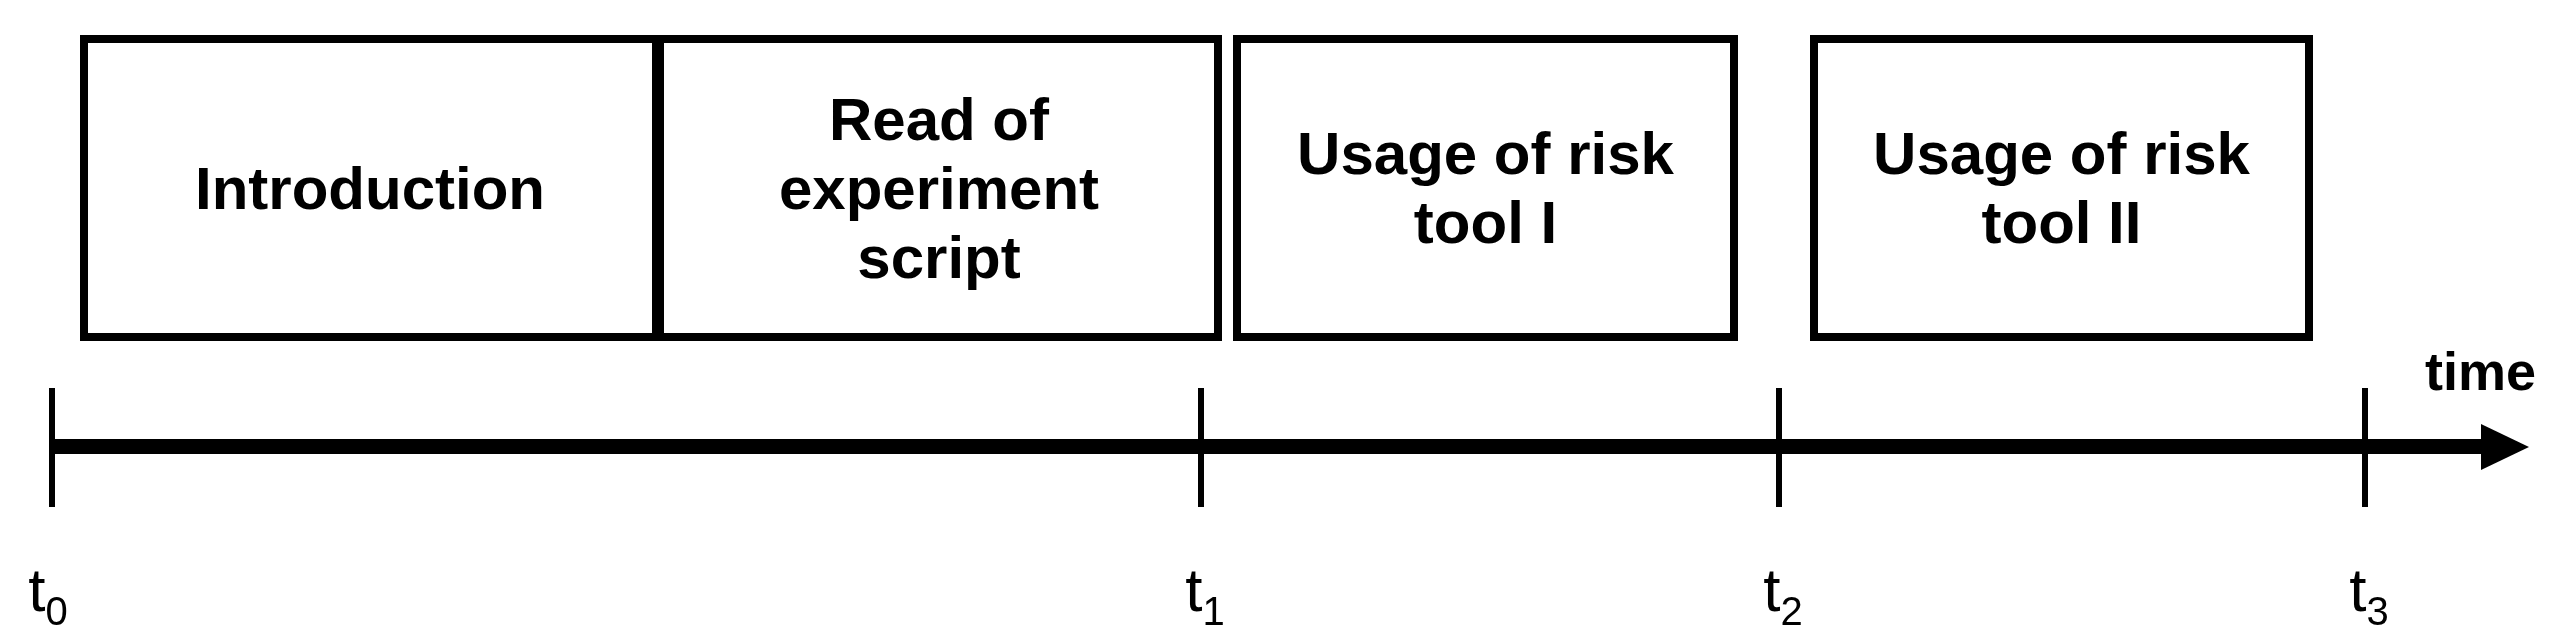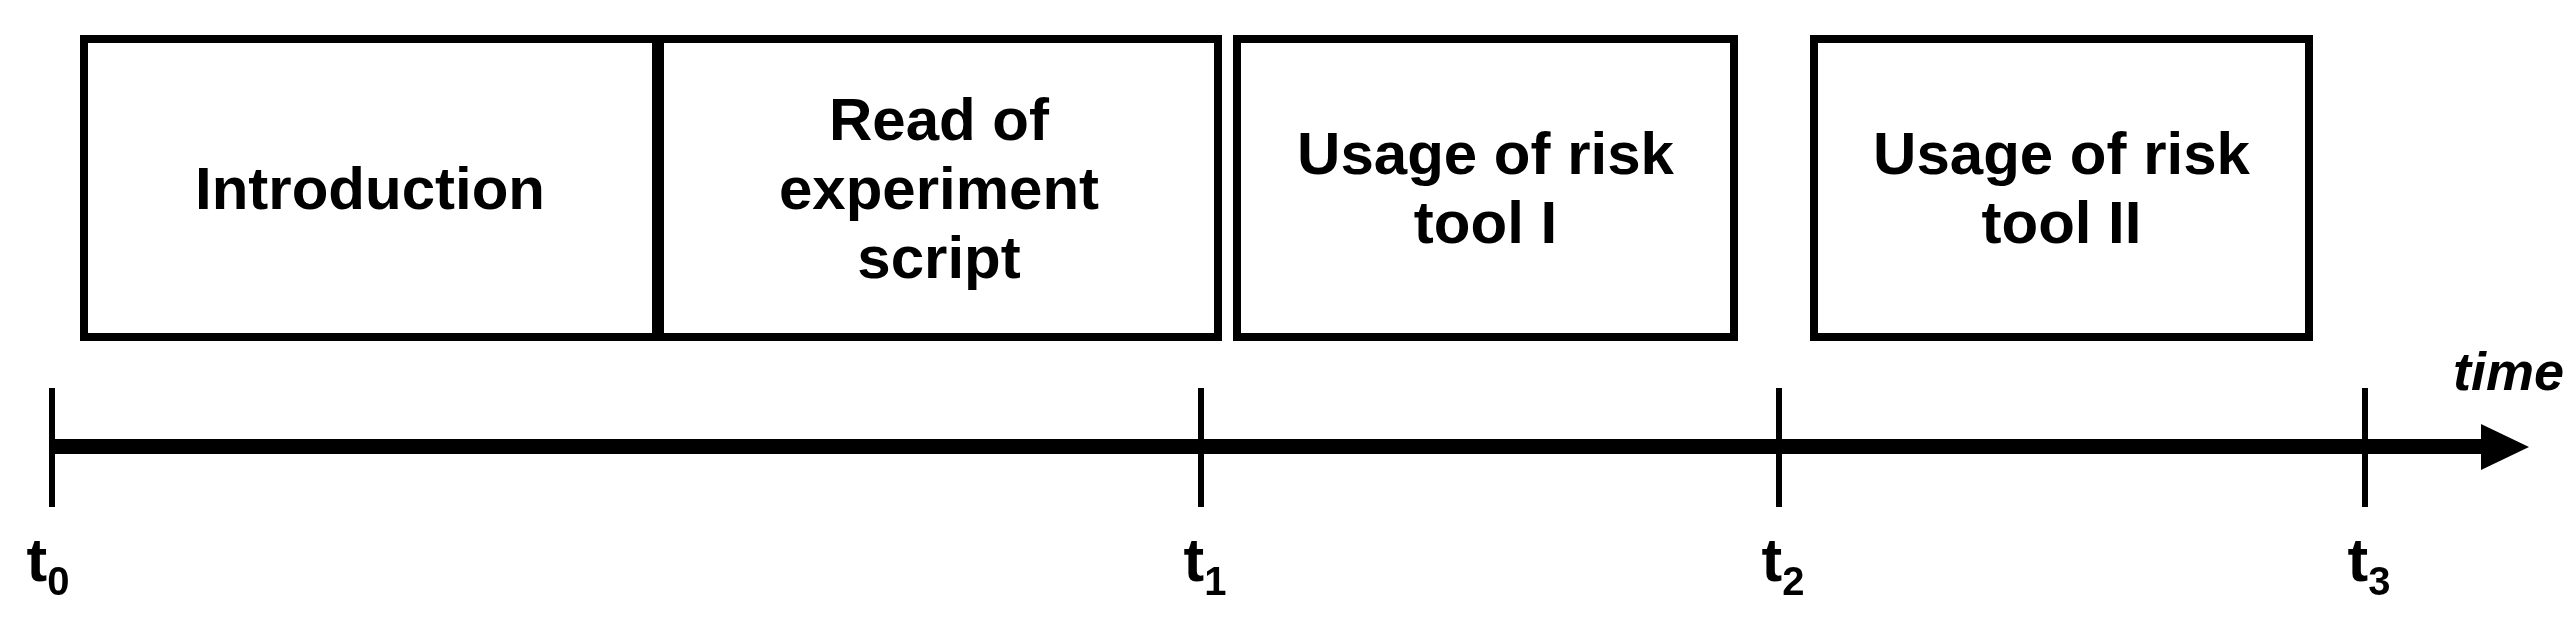--- a/index.html
+++ b/index.html
@@ -67,32 +67,31 @@
   .tick-0 { left: 49px; }
   .tick-1 { left: 1198px; }
   .tick-2 { left: 1776px; }
   .tick-3 { left: 2362px; }
 
   .time-label {
     position: absolute;
     left: 2425px;
     top: 344px;
     width: 139px;
-    text-align: right;
+    text-align: left;
     font-size: 54px;
     font-weight: bold;
-    font-style: italic;
     line-height: 1;
   }
   .t-label {
     position: absolute;
-    top: 529px;
+    top: 559px;
     transform: translateX(-50%);
     font-size: 62px;
-    font-weight: bold;
+    font-weight: normal;
     line-height: 1;
     white-space: nowrap;
   }
   .t-label .t-sub {
     font-size: 40px;
     vertical-align: -14px;
   }
   .t-label-0 { left: 48px; }
   .t-label-1 { left: 1205px; }
   .t-label-2 { left: 1783px; }

